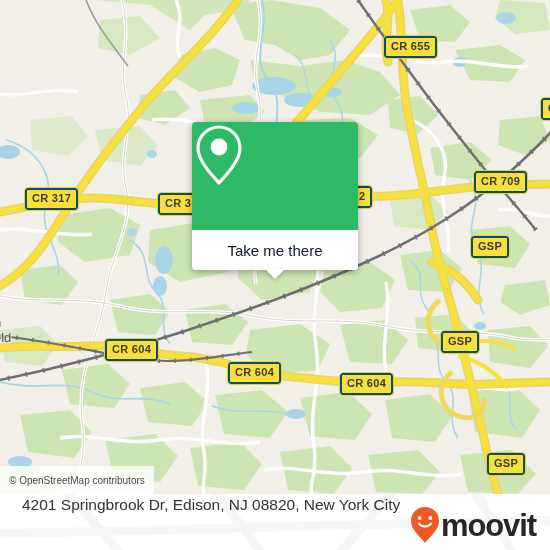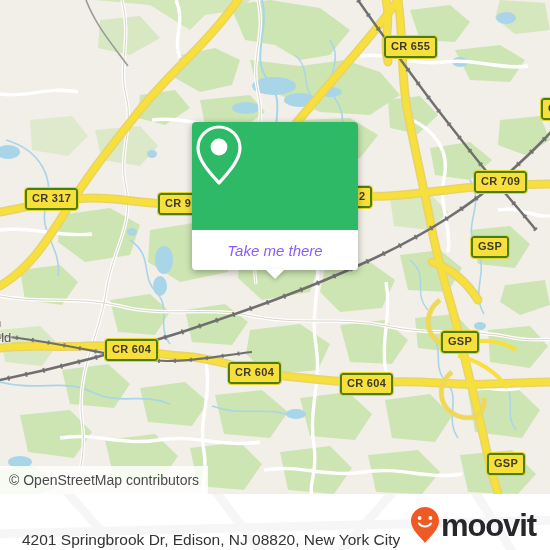--- a/index.html
+++ b/index.html
@@ -18,21 +18,21 @@
     width: 550px; height: 494px;
     background: #f2efe9;
     overflow: hidden;
   }
   .map svg { position: absolute; left: 0; top: 0; }
 
   
   .shield {
     position: absolute;
     background: #f7e03c;
-    border: 2px solid #4d7c0f;
+    border: 2px solid #0c4a6e;
     outline: 1px solid #e8d32a;
     border-radius: 3px;
     color: #3d3a2e;
     font-size: 11px;
     font-weight: bold;
     letter-spacing: .3px;
     line-height: 1;
     padding: 3px 5px 4px 5px;
     white-space: nowrap;
     box-shadow: 0 0 0 1px rgba(0,0,0,.05);
@@ -64,23 +64,22 @@
     display: flex; align-items: center; justify-content: center;
   }
   .popup-bottom {
     position: relative;
     background: #ffffff;
     height: 40px;
     border-radius: 0 0 4px 4px;
     display: flex; align-items: center; justify-content: center;
   }
   .popup-bottom .label {
-    color: #8b5cf6;
+    color: #0f172a;
     font-size: 15px;
-    font-style: italic;
   }
   .popup-tail {
     position: absolute;
     left: 50%; bottom: -9px;
     margin-left: -10px;
     width: 0; height: 0;
     border-left: 10px solid transparent;
     border-right: 10px solid transparent;
     border-top: 10px solid #ffffff;
     filter: drop-shadow(0 2px 2px rgba(0,0,0,.2));
@@ -88,31 +87,31 @@
 
   
   .attribution {
     position: absolute;
     left: 0; top: 466px;
     height: 28px;
     display: flex; align-items: center;
     padding: 0 9px 0 9px;
     background: rgba(255,255,255,.82);
     color: #4a4a4a;
-    font-size: 14px;
+    font-size: 10px;
     white-space: nowrap;
   }
 
   
   .footer {
     position: absolute;
     left: 0; top: 494px;
     width: 550px; height: 56px;
     background: #ffffff;
-    display: flex; align-items: flex-end;
+    display: flex; align-items: flex-start;
     overflow: hidden;
   }
   .footer-bg { position: absolute; left: 0; top: 0; opacity: .5; }
   .footer-address {
     position: relative;
     margin-left: 22px;
     width: 380px;
     color: #333333;
     font-size: 15.5px;
     line-height: 21px;
@@ -287,21 +286,21 @@
           <path d="M0,336 C44,340 86,350 130,358 C178,366 214,356 252,352" fill="none" stroke="#6f6f6f" stroke-width="2.2"></path>
           <path d="M0,336 C44,340 86,350 130,358 C178,366 214,356 252,352" fill="none" stroke="#6f6f6f" stroke-width="4.2" stroke-dasharray="2 14" opacity=".8"></path>
           <path d="M86,0 C96,26 112,44 128,66" fill="none" stroke="#9a9a9a" stroke-width="1.6"></path>
         </g>
       </g>
     </svg>
 
     <div class="shield" style="left:384px;top:36px">CR 655</div>
     <div class="shield" style="left:541px;top:98px">C</div>
     <div class="shield" style="left:25px;top:188px">CR 317</div>
-    <div class="shield" style="left:158px;top:193px">CR 9</div>
+    <div class="shield" style="left:158px;top:193px">CR 3</div>
     <div class="shield" style="left:352px;top:186px">2</div>
     <div class="shield" style="left:474px;top:171px">CR 709</div>
     <div class="shield" style="left:471px;top:236px">GSP</div>
     <div class="shield" style="left:105px;top:339px">CR 604</div>
     <div class="shield" style="left:228px;top:362px">CR 604</div>
     <div class="shield" style="left:340px;top:373px">CR 604</div>
     <div class="shield" style="left:441px;top:331px">GSP</div>
     <div class="shield" style="left:487px;top:453px">GSP</div>
 
     <div class="place-label" style="left:-6px;top:315px">

